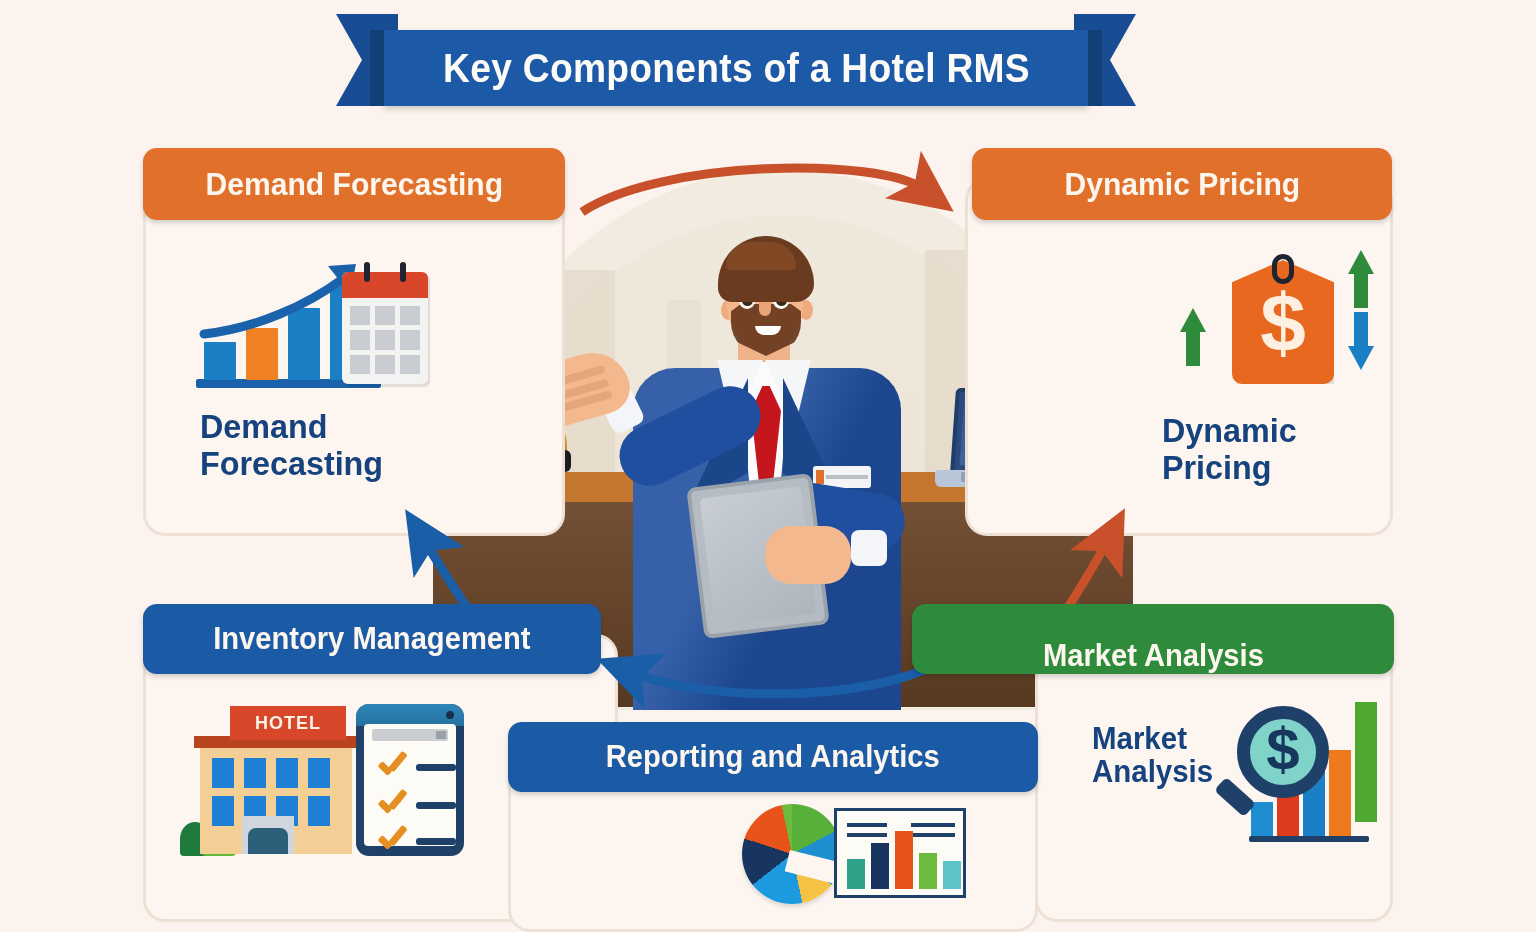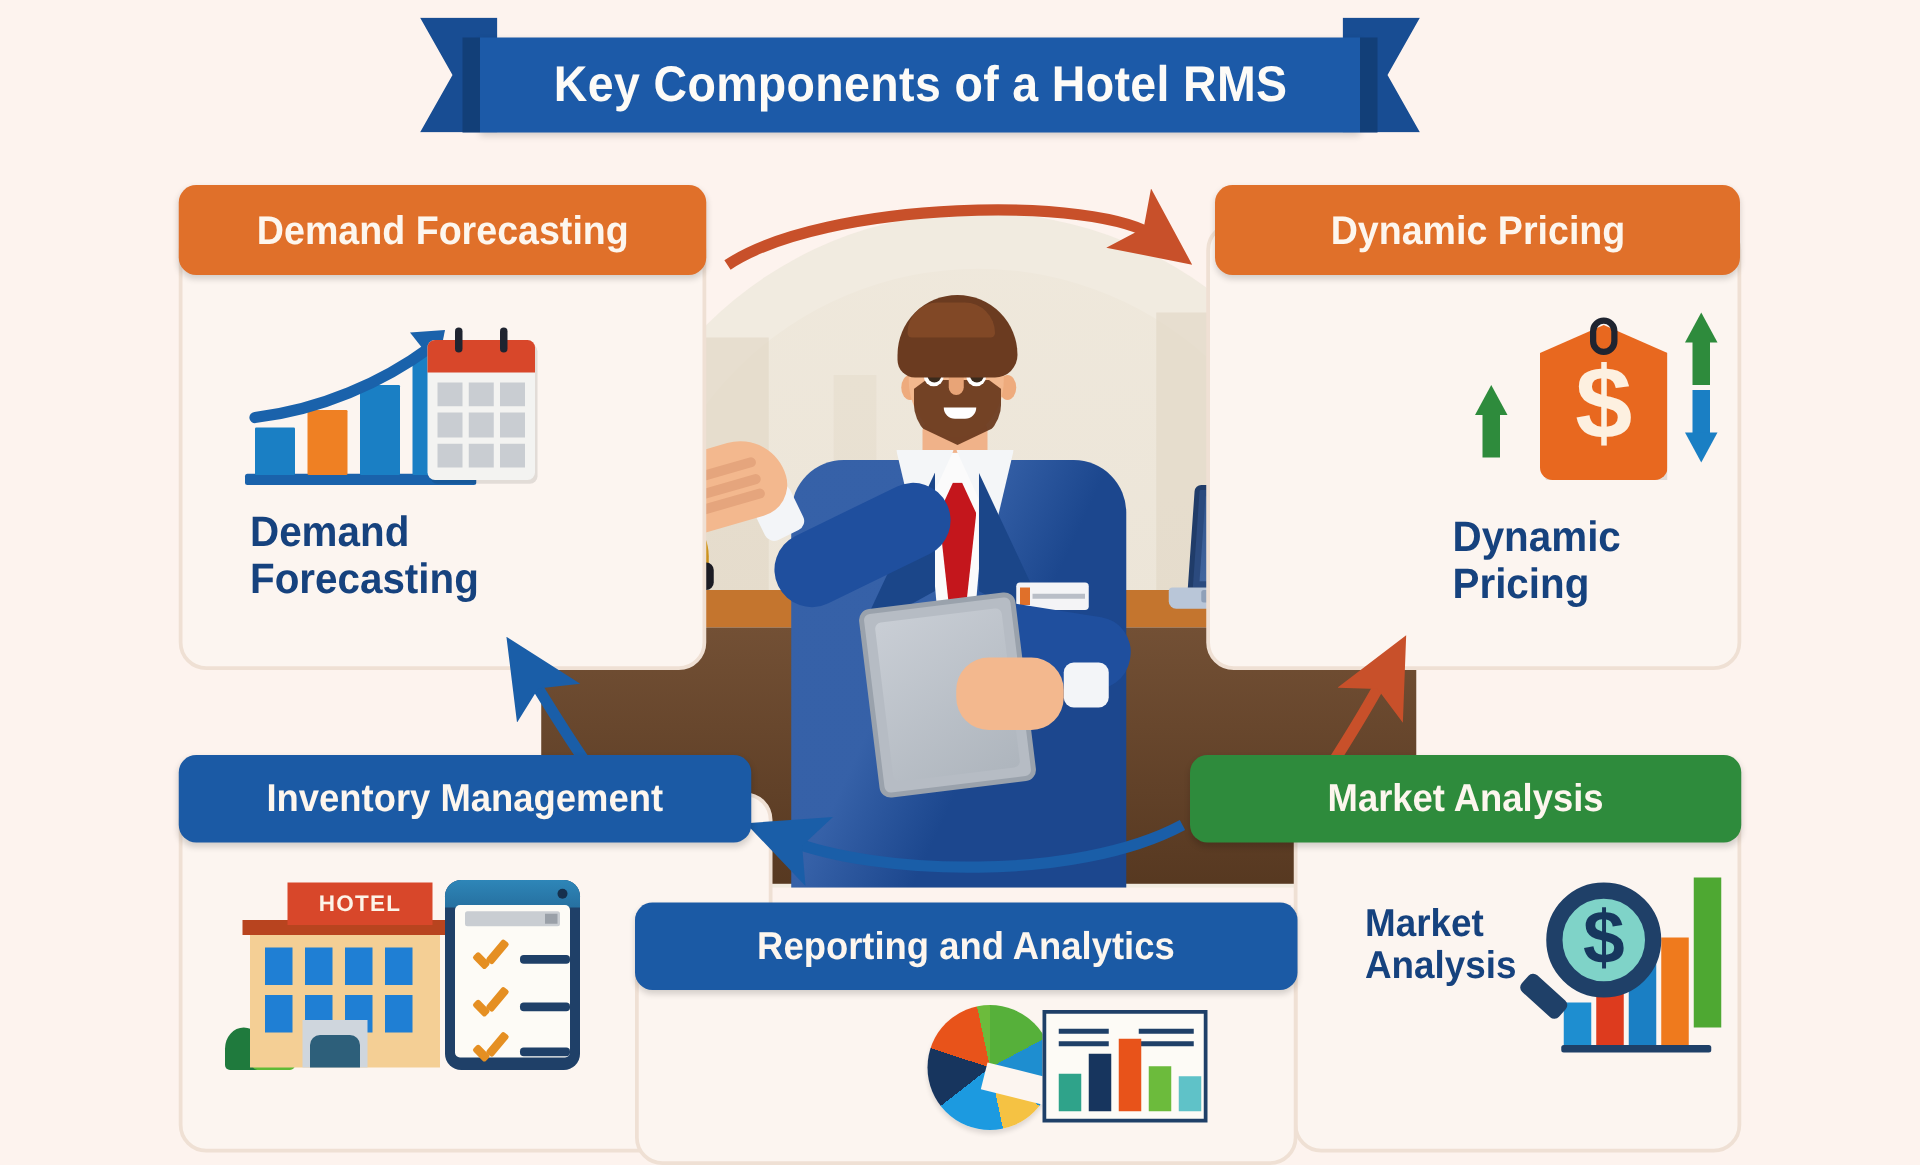--- a/index.html
+++ b/index.html
@@ -71,21 +71,21 @@
   #card-dynamic { left:965px; top:178px;  width:428px; height:358px; }
   #pill-dynamic { left:972px; top:148px;  width:420px; height:72px; }
   #pill-dynamic span { font-size:32px; }
   #label-dynamic{ left:1162px; top:412px; }
 
   #card-inventory { left:143px; top:634px; width:475px; height:288px; }
   #pill-inventory { left:143px; top:604px; width:458px; height:70px; }
   #pill-inventory span { font-size:31px; }
 
   #card-market  { left:1035px; top:634px; width:358px; height:288px; }
-  #pill-market  { left:952px;  top:604px; width:441px; height:70px; }
+  #pill-market  { left:912px;  top:604px; width:482px; height:70px;align-items:flex-end; }
   #pill-market span { font-size:31px; }
   #label-market { left:1092px; top:722px; font-size:31px; }
 
   #card-report  { left:508px; top:752px; width:530px; height:180px; }
   #pill-report  { left:508px; top:722px; width:530px; height:70px; }
   #pill-report span { font-size:31px; }
 
   
   #center-illustration { position:absolute; left:455px; top:150px; width:660px; height:560px; }
   .arch {

